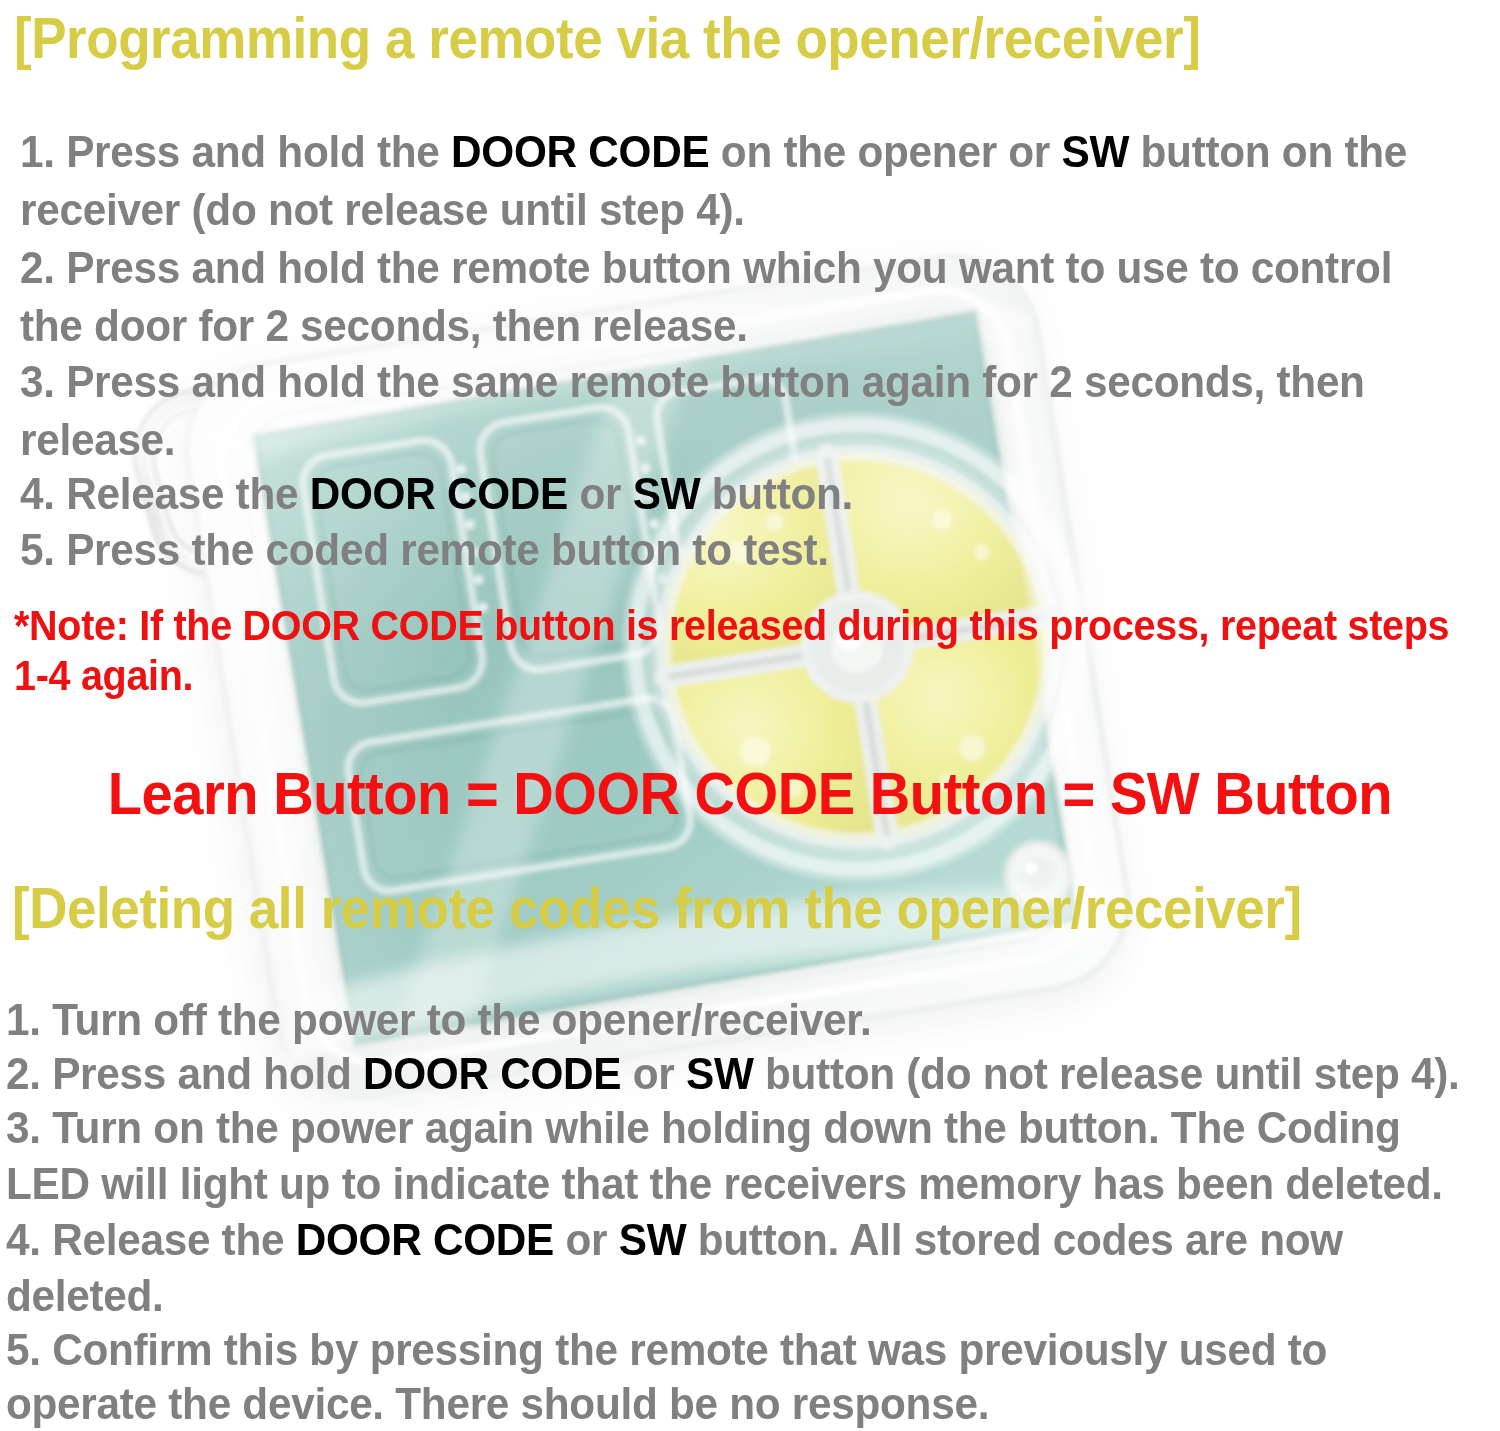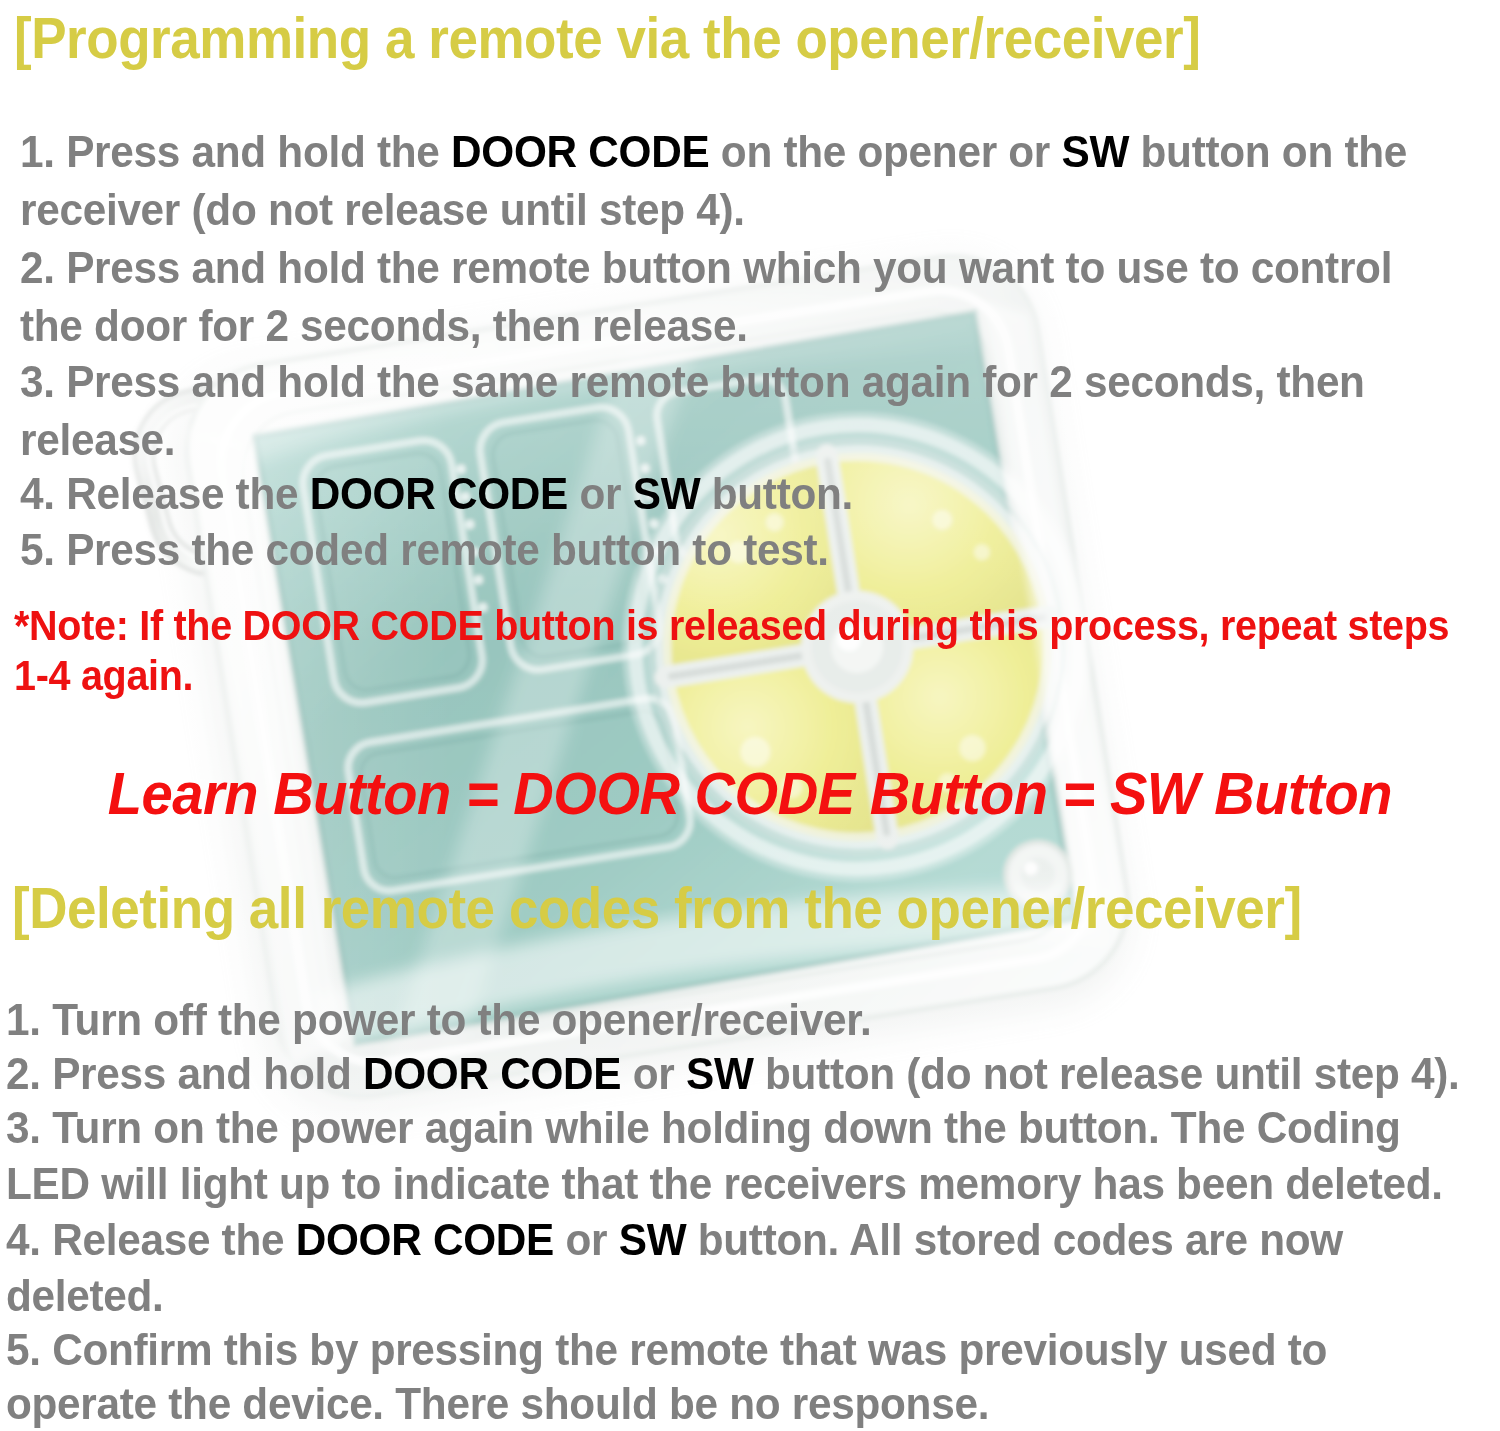--- a/index.html
+++ b/index.html
@@ -77,21 +77,20 @@
   .learn-line {
     color: #f41010;
     font-weight: bold;
     font-size: 59px;
     line-height: 64px;
     letter-spacing: -0.5px;
     white-space: nowrap;
     text-align: center;
     width: 1500px;
     left: 0;
-    font-style: italic;
   }
   .learn-line span { display: inline-block; transform: scaleX(0.95); }
 
 </style>
 </head>
 <body>
 
 <div id="page">
 
   <div id="photo-layer">

